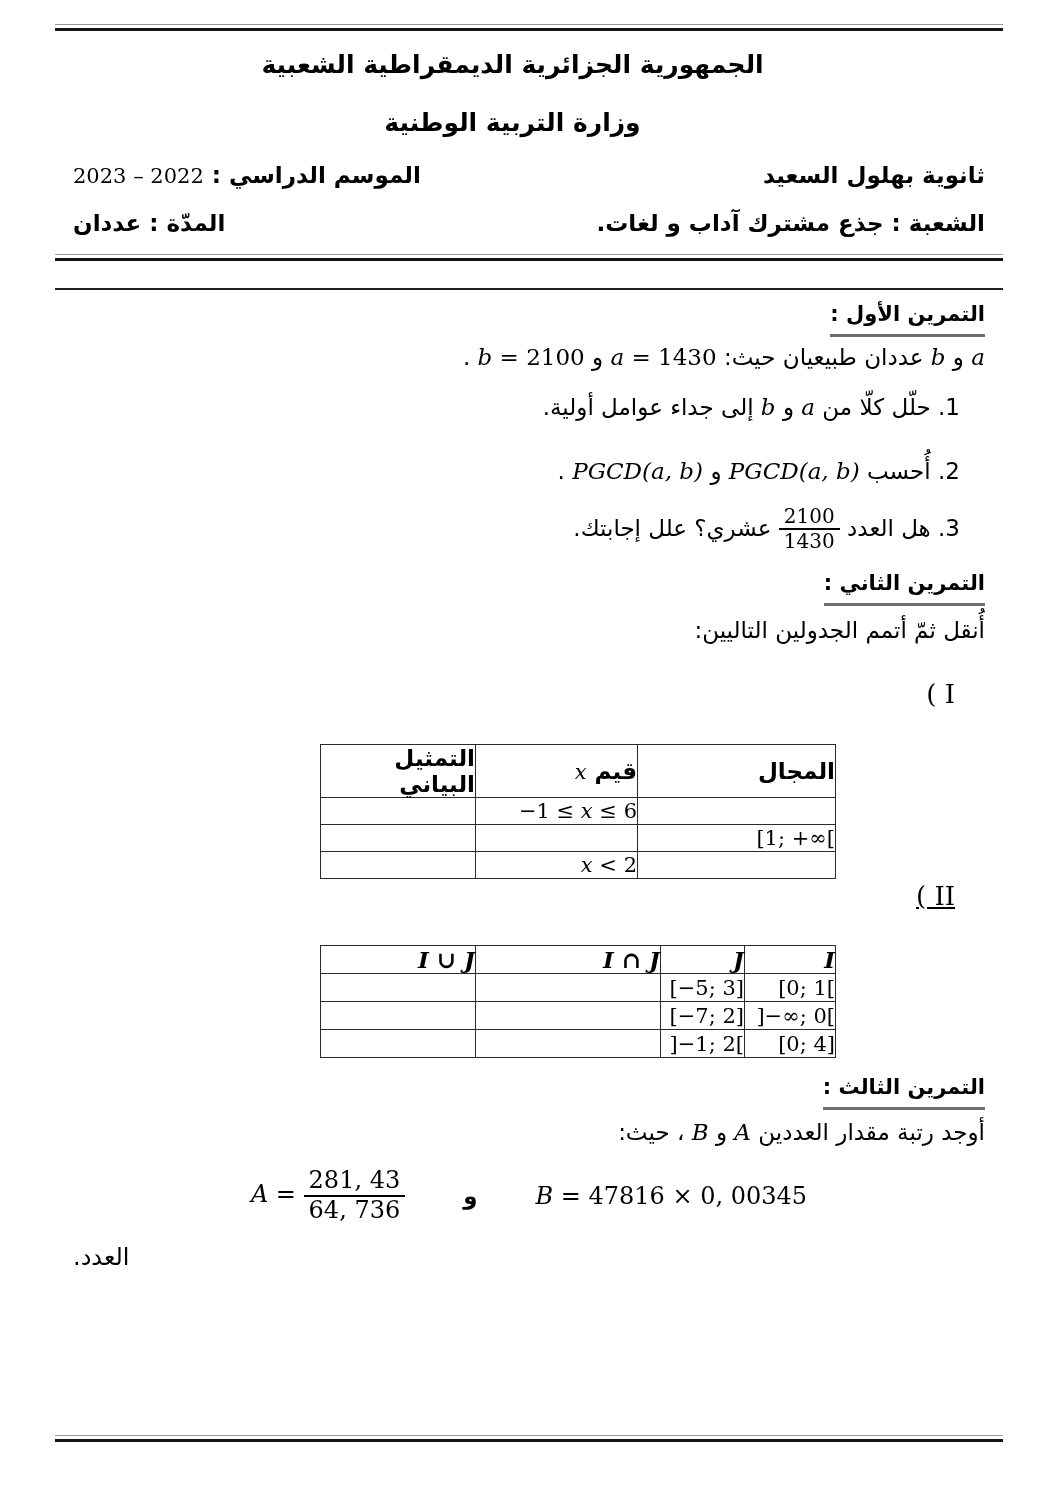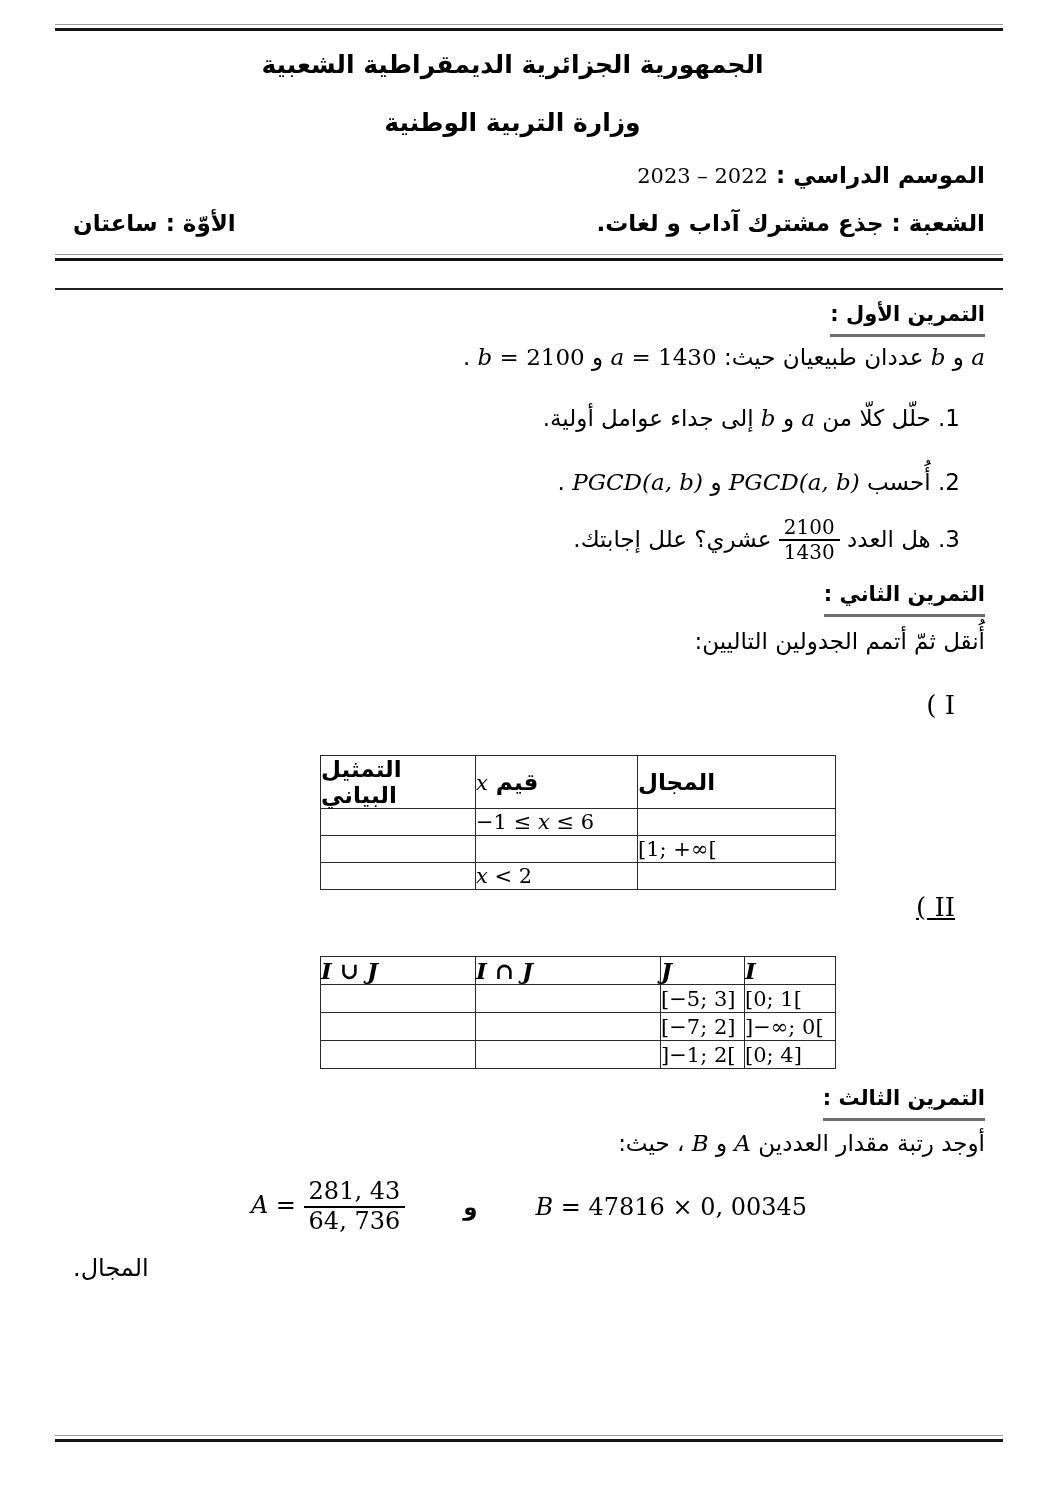--- a/index.html
+++ b/index.html
@@ -27,21 +27,21 @@
   .math i{font-style:italic;}
   .math .up{font-style:normal;}
   .mit{font-family:"DejaVu Serif",serif;font-style:italic;direction:ltr;unicode-bidi:isolate;}
   .frac{display:inline-flex;flex-direction:column;align-items:center;vertical-align:middle;
         direction:ltr;unicode-bidi:isolate;font-family:"DejaVu Serif",serif;line-height:1.15;}
   .frac .den{border-top:2px solid #000;}
   .frac .num,.frac .den{padding:0 5px;font-style:normal;}
   .roman{font-family:"DejaVu Serif",serif;font-size:26px;line-height:34px;padding:0 103px 0 73px;}
   
   table.tbl{border-collapse:collapse;margin-right:222px;table-layout:fixed;}
-  table.tbl th,table.tbl td{border:1.5px solid #2a2a2a;text-align:left;vertical-align:middle;padding:0;}
+  table.tbl th,table.tbl td{border:1.5px solid #2a2a2a;text-align:right;vertical-align:middle;padding:0;}
   table.tbl th{font-size:23px;font-weight:bold;}
   .tbl1 th{height:40px;}
   .tbl1 td{height:26px;}
   .tbl2 th{height:27px;font-weight:normal;}
   .tbl2 td{height:27px;}
   .mcell{font-family:"DejaVu Serif",serif;font-size:21px;direction:ltr;}
   .eqrow{direction:ltr;display:flex;justify-content:center;align-items:center;gap:58px;padding:0 73px;font-size:24px;}
   .eqrow .conj{font-family:"DejaVu Sans",sans-serif;font-size:23px;font-weight:bold;}
   .left-align{text-align:left;}
   .endword{font-size:24px;line-height:34px;}
@@ -51,28 +51,29 @@
 <body>
 
 <div class="page">
 
   <div class="hline rule-thick mt-top"></div>
 
   <div class="line center hdr" style="margin-top:15px;">الجمهورية الجزائرية الديمقراطية الشعبية</div>
   <div class="line center hdr" style="margin-top:20px;text-align:center;">وزارة التربية الوطنية</div>
 
   <div class="line inforow" style="margin-top:15px;">
+    <span>ثانوية بهلول السعيد</span>
     <span>
       <span>الموسم الدراسي :</span>
       <span class="years">2022 – 2023</span>
     </span>
   </div>
   <div class="line inforow" style="margin-top:11px;">
     <span>الشعبة : جذع مشترك آداب و لغات.</span>
-    <span>الأوّة : ساعتان</span>
+    <span>المدّة : عددان</span>
   </div>
 
   <div class="hline rule-thick" style="margin-top:13px;"></div>
 
 
   <div class="hline rule-thin" style="margin-top:27px;"></div>
 
   <div class="line exhead" style="margin-top:7px;">
     <span class="u">التمرين الأول :</span>
   </div>
@@ -81,21 +82,21 @@
     <span class="mit">a</span>
     <span>و</span>
     <span class="mit">b</span>
     <span>عددان طبيعيان حيث:</span>
     <span class="math" dir="ltr"><i>a</i><span class="up"> = 1430</span></span>
     <span>و</span>
     <span class="math" dir="ltr"><i>b</i><span class="up"> = 2100</span></span>
     <span>.</span>
   </div>
 
-  <div class="line body-line indent" style="margin-top:27px;">
+  <div class="line body-line indent" style="margin-top:16px;">
     <span>1. حلّل كلّا من</span>
     <span class="mit">a</span>
     <span>و</span>
     <span class="mit">b</span>
     <span>إلى جداء عوامل أولية.</span>
   </div>
 
   <div class="line body-line indent" style="margin-top:30px;">
     <span>2. أُحسب</span>
     <span class="mit">PGCD(a, b)</span>
@@ -213,17 +214,17 @@
 
   <div class="eqrow" style="margin-top:18px;">
     <span class="math" dir="ltr"><i>A</i><span class="up"> = </span><span class="frac">
           <span class="num">281, 43</span>
           <span class="den">64, 736</span>
         </span></span>
     <span class="conj">و</span>
     <span class="math" dir="ltr"><i>B</i><span class="up"> = 47816 × 0, 00345</span></span>
   </div>
 
-  <div class="line left-align endword" style="margin-top:16px;">المجال.</div>
+  <div class="line left-align endword" style="margin-top:16px;">العدد.</div>
 
   <div class="botrule rule-thick"></div>
 
 </div>
 
 </body></html>

